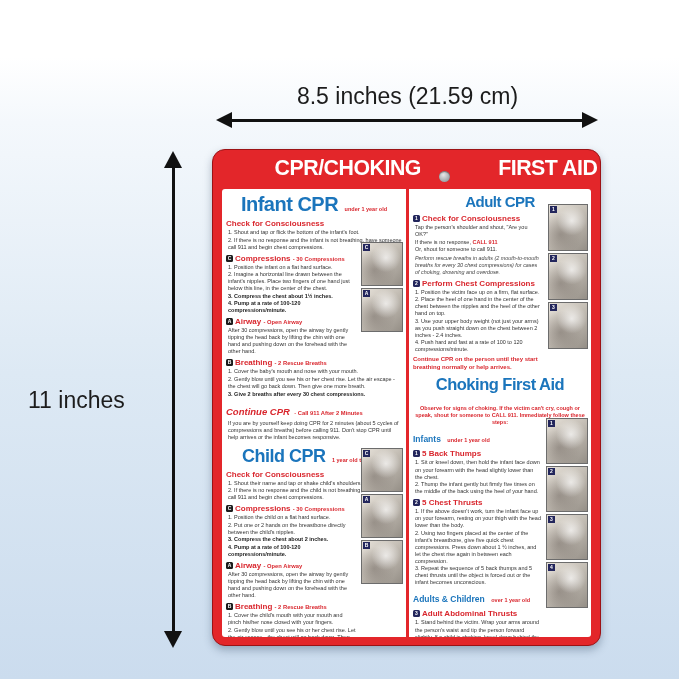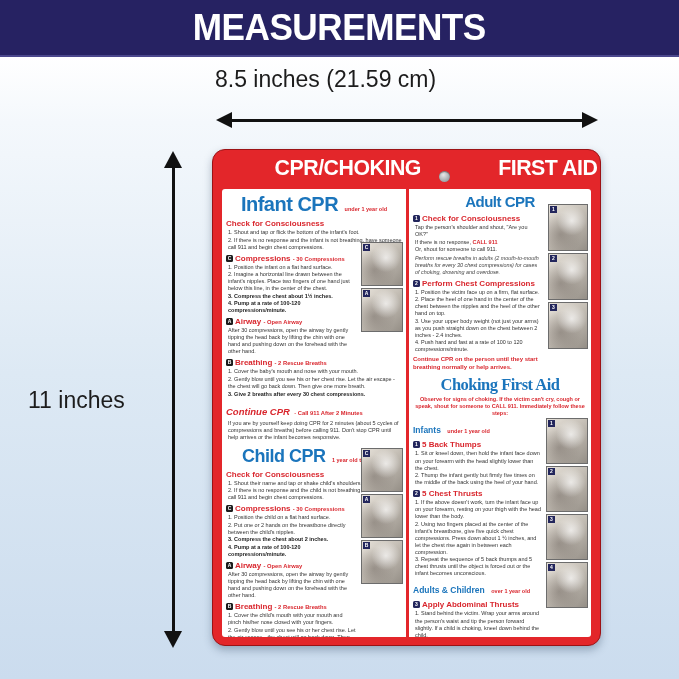--- a/index.html
+++ b/index.html
@@ -8,21 +8,21 @@
   .stage { position:relative; width:679px; height:679px;
     background:linear-gradient(180deg,#ffffff 57px,#f4f8fc 18%,#dde9f4 55%,#cbdcee 100%); }
 
   
   .banner { position:absolute; left:0; top:0; width:679px; height:57px; background:#262262;
     display:flex; align-items:center; justify-content:center; border-bottom:2px solid #4a478c; }
   .banner-title { color:#fff; font-size:37px; font-weight:bold; letter-spacing:-0.5px;
     transform:scaleX(0.95); }
 
   
-  .h-label { position:absolute; left:215px; top:66px; width:385px; text-align:left;
+  .h-label { position:absolute; left:215px; top:83px; width:385px; text-align:center;
     font-size:23px; color:#1c1c1c; }
   .h-arrow { position:absolute; left:216px; top:112px; width:382px; height:16px; }
   .h-arrow .line { position:absolute; left:10px; right:10px; top:6.5px; height:3px; background:#111; }
   .ah { position:absolute; width:0; height:0; top:0; }
   .ah.left  { left:0;  border-top:8px solid transparent; border-bottom:8px solid transparent; border-right:16px solid #111; }
   .ah.right { right:0; border-top:8px solid transparent; border-bottom:8px solid transparent; border-left:16px solid #111; }
 
   .v-arrow { position:absolute; left:163px; top:151px; width:20px; height:497px; }
   .v-arrow .line { position:absolute; top:10px; bottom:10px; left:8.5px; width:3px; background:#111; }
   .av { position:absolute; width:0; height:0; left:1px; }
@@ -70,21 +70,21 @@
   .step.b { font-weight:bold; color:#222; }
   .pr { padding-right:46px; }
 
   .cont-h { margin:3px 0 1px; }
   .cont-title { font-size:9.5px; font-weight:bold; color:#d9272e;font-style:italic; }
   .cont-suffix { font-size:5.8px; font-weight:bold; color:#d9272e; }
   .note { font-style:italic; color:#444; font-size:5.4px; line-height:1.3; padding-left:2px; margin:1.5px 0; }
   .call911 { color:#d9272e; font-weight:bold; }
 
   .r-continue { font-size:6px; font-weight:bold; color:#d9272e; line-height:1.3; margin:3px 0 2px; padding-right:40px; }
-  .chk-title { text-align:center; color:#1b75bc; font-weight:bold; font-size:16.5px; letter-spacing:-0.5px; margin:3px 0 1px;font-family:Liberation Serif, serif; }
+  .chk-title { text-align:center; color:#1b75bc; font-weight:bold; font-size:16.5px; letter-spacing:-0.5px; margin:3px 0 11px; }
   .chk-intro { text-align:center; color:#d9272e; font-weight:bold; font-size:5.5px; line-height:1.3; margin-bottom:2px; }
   .group-h { margin:2px 0 1px; }
   .group-title { color:#1b75bc; font-weight:bold; font-size:8.5px; }
   .group-sub { color:#d9272e; font-weight:bold; font-size:5.5px; margin-left:2px; }
 
   
   .illos { position:absolute; width:42px; }
   .illo { position:relative; height:44px; margin-bottom:2px; border:1px solid #6c6c6c;
     background:
       radial-gradient(circle at 60% 35%, rgba(255,255,255,0.7), rgba(255,255,255,0) 40%),
@@ -97,23 +97,20 @@
   .illos-adult { top:15px; right:3px; width:40px; }
   .illos-adult .illo { height:47px; }
   .illos-choke { top:229px; right:3px; }
   .illos-choke .illo { height:46px; }
 </style>
 </head>
 <body>
 
 <div class="stage">
 
-  <div class="banner">
-    <span class="banner-title">MEASUREMENTS</span>
-  </div>
 
   <div class="h-label">8.5 inches (21.59 cm)</div>
   <div class="h-arrow">
     <span class="ah left"></span>
     <span class="line"></span>
     <span class="ah right"></span>
   </div>
 
   <div class="v-arrow">
     <span class="av up"></span>
@@ -299,21 +296,21 @@
           <div class="step">3. Repeat the sequence of 5 back thumps and 5 chest thrusts until the object is forced out or the infant becomes unconscious.</div>
         </div>
 
         <div class="group-h">
           <span class="group-title">Adults &amp; Children</span>
           <span class="group-sub">over 1 year old</span>
         </div>
 
         <div class="sec pr">
           <div class="sec-h">
-            <span class="nbadge">3</span><span>Apply Abdominal Thrusts</span>
+            <span class="nbadge">3</span><span>Adult Abdominal Thrusts</span>
           </div>
           <div class="step">1. Stand behind the victim. Wrap your arms around the person's waist and tip the person forward slightly. If a child is choking, kneel down behind the child.</div>
 
         </div>
 
         <div class="illos illos-adult">
           <div class="illo">
               <span class="ibadge">1</span>
             </div>
           <div class="illo">

